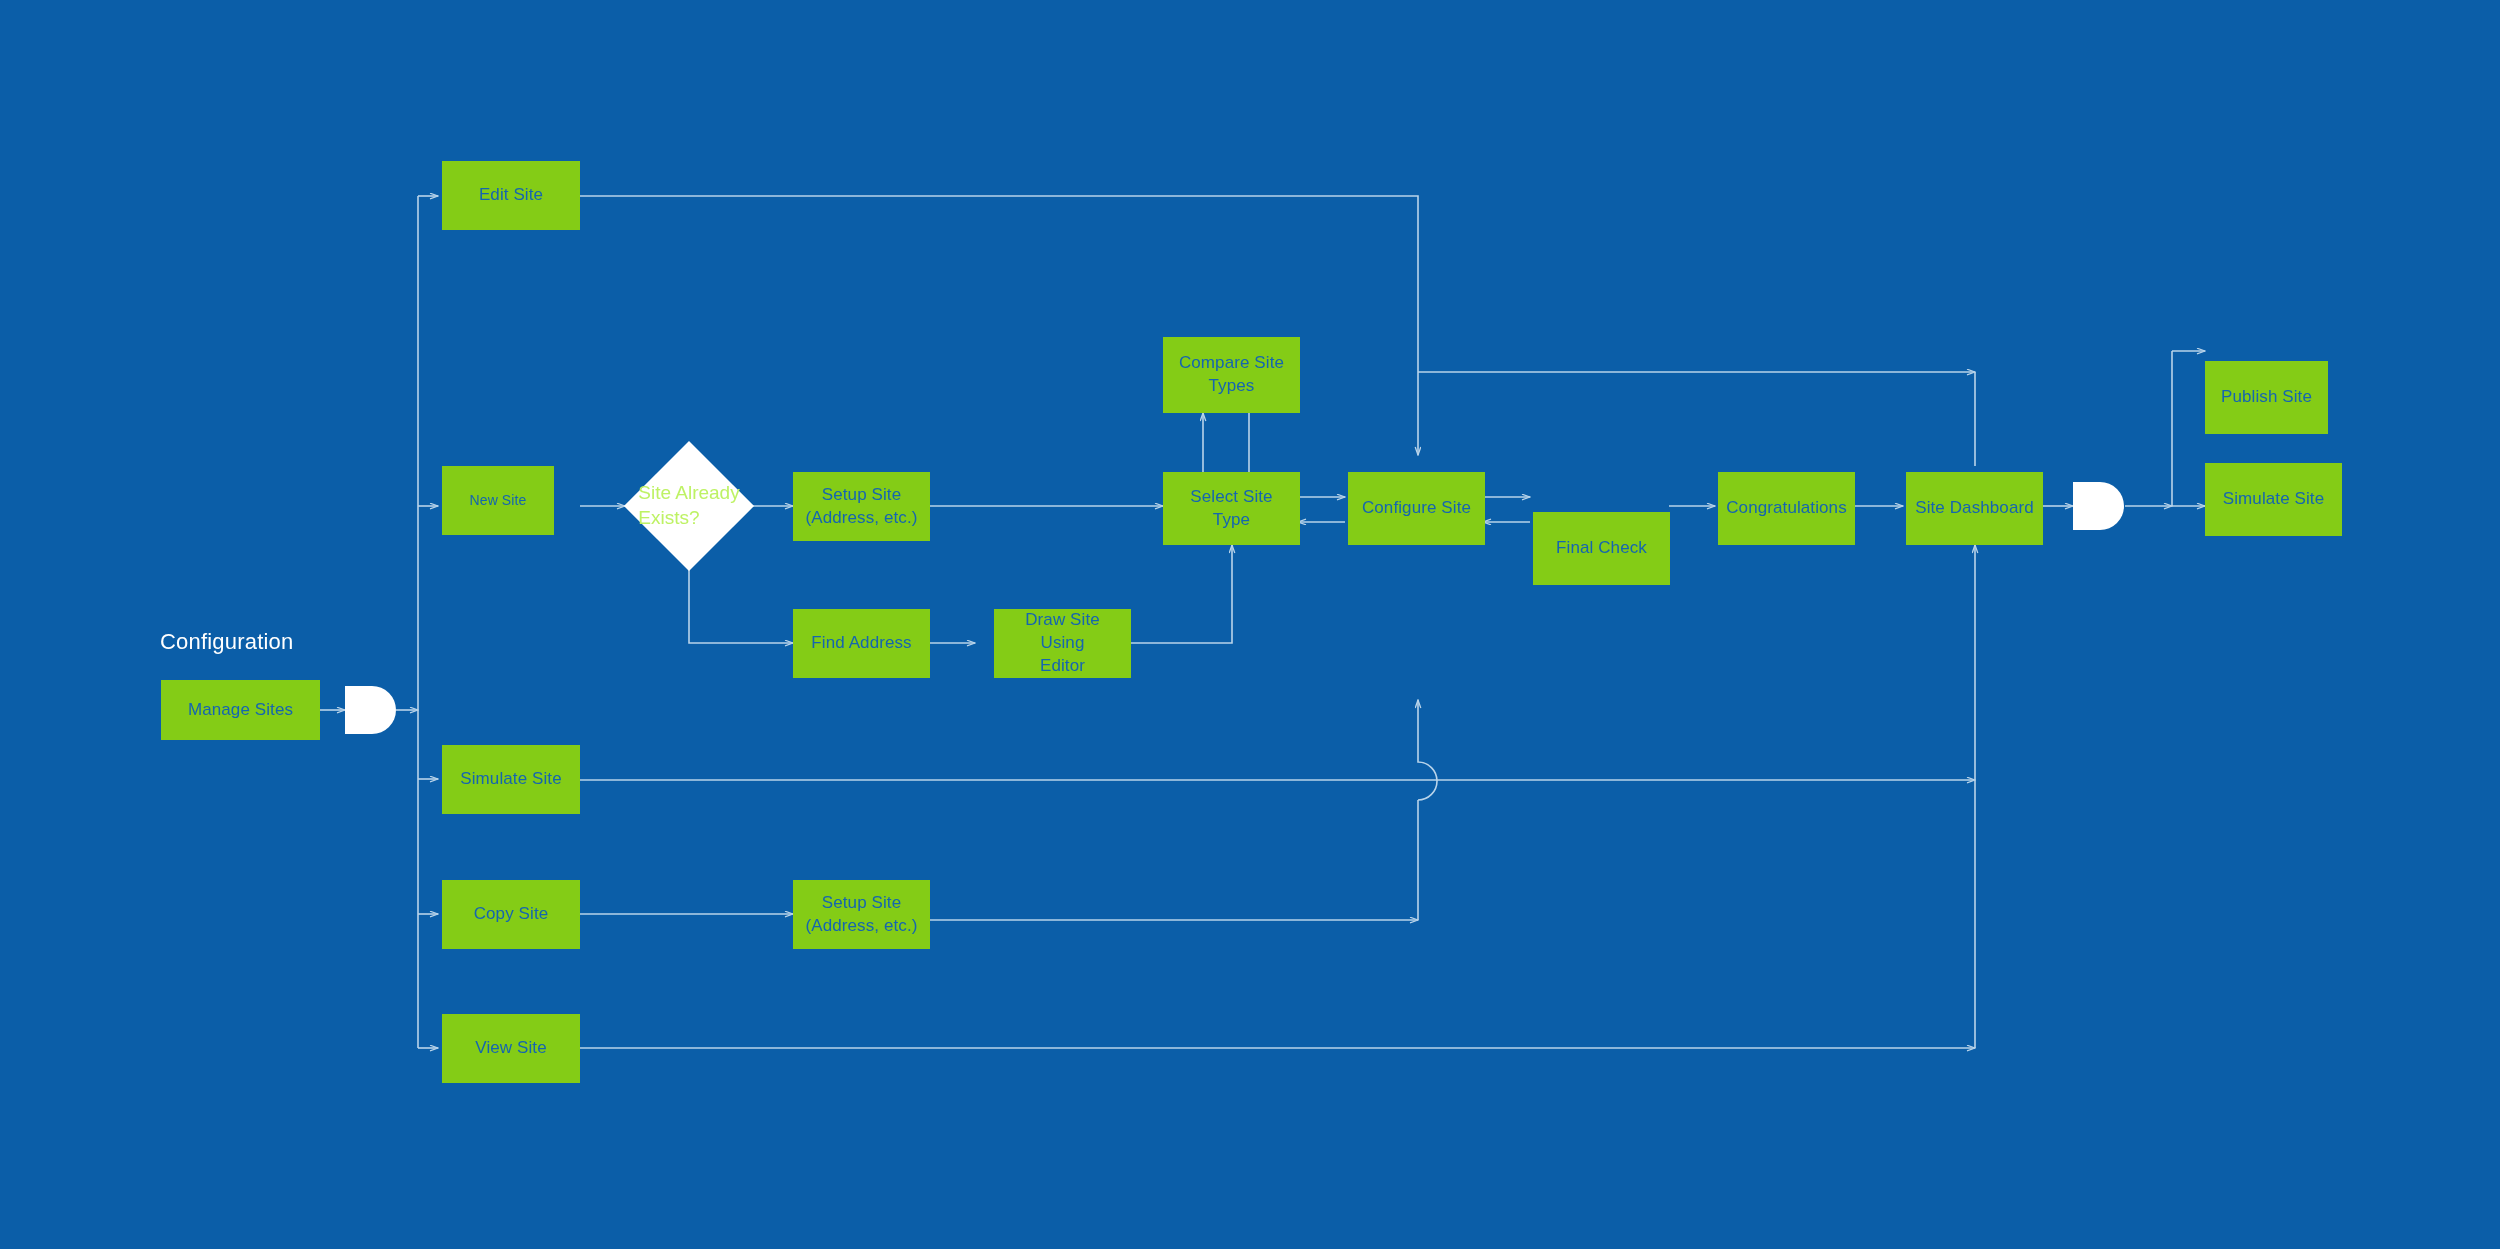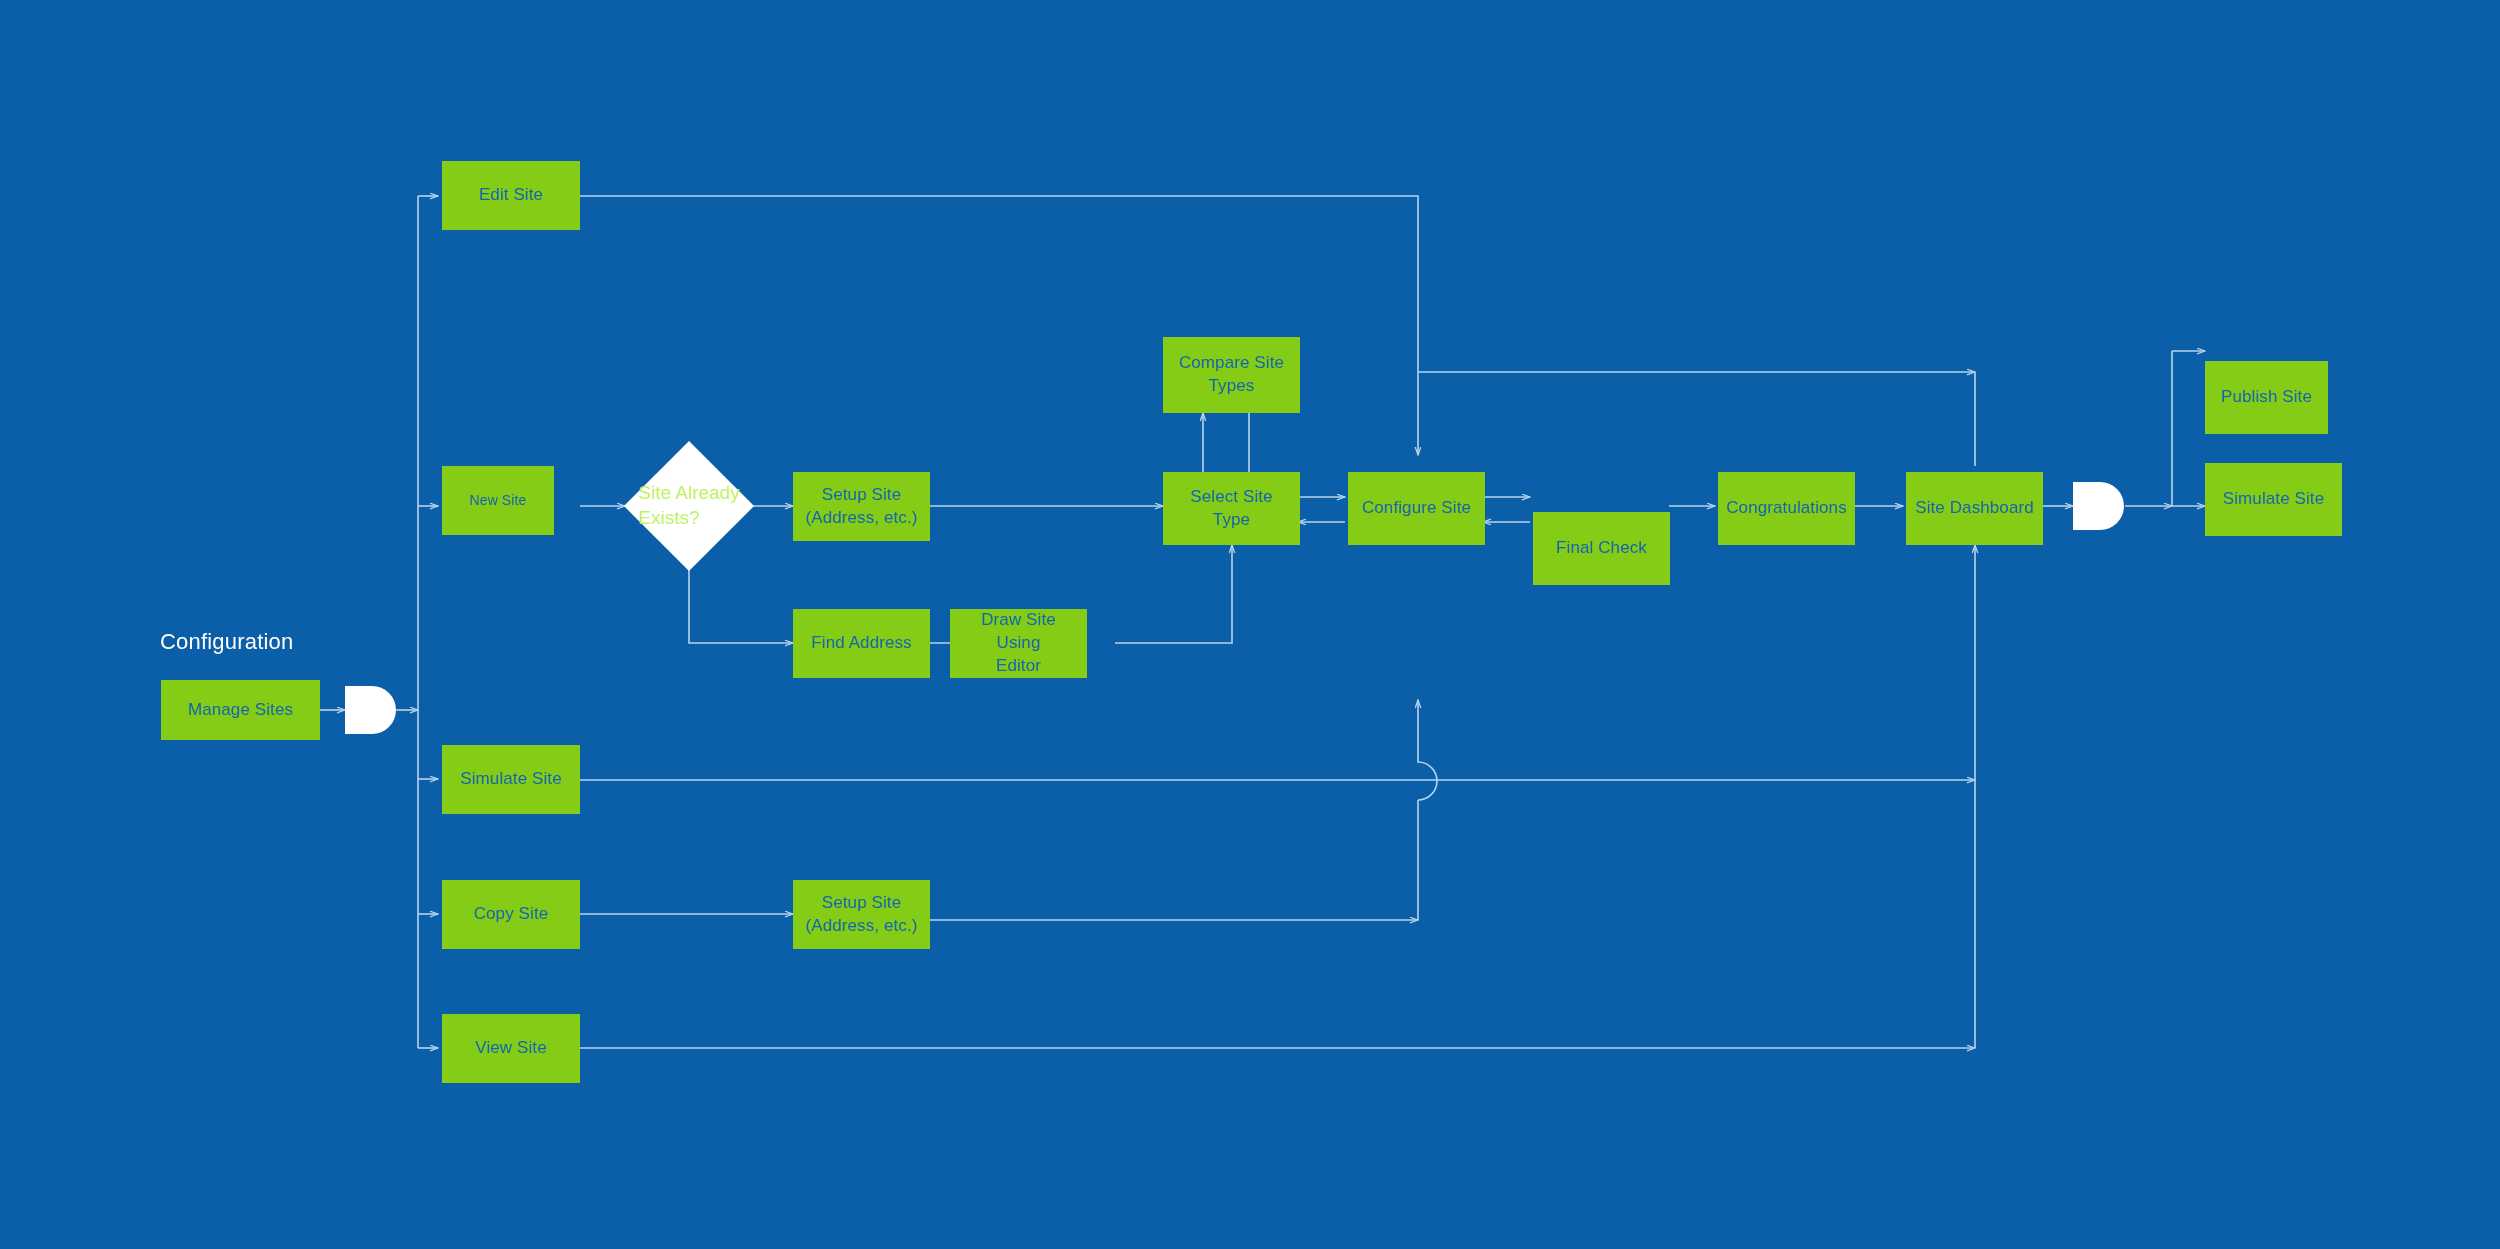--- a/index.html
+++ b/index.html
@@ -200,21 +200,21 @@
 
   <div class="node" style="left:793px; top:472px; width:137px; height:69px;">
     <span class="node-text">Setup Site
 (Address, etc.)</span>
   </div>
 
   <div class="node" style="left:793px; top:609px; width:137px; height:69px;">
     <span class="node-text">Find Address</span>
   </div>
 
-  <div class="node" style="left:950px; top:609px; width:137px; height:69px;">
+  <div class="node" style="left:994px; top:609px; width:137px; height:69px;">
     <span class="node-text">Draw Site Using
 Editor</span>
   </div>
 
   <div class="node" style="left:1163px; top:337px; width:137px; height:76px;">
     <span class="node-text">Compare Site Types</span>
   </div>
 
   <div class="node" style="left:1163px; top:472px; width:137px; height:73px;">
     <span class="node-text">Select Site Type</span>

